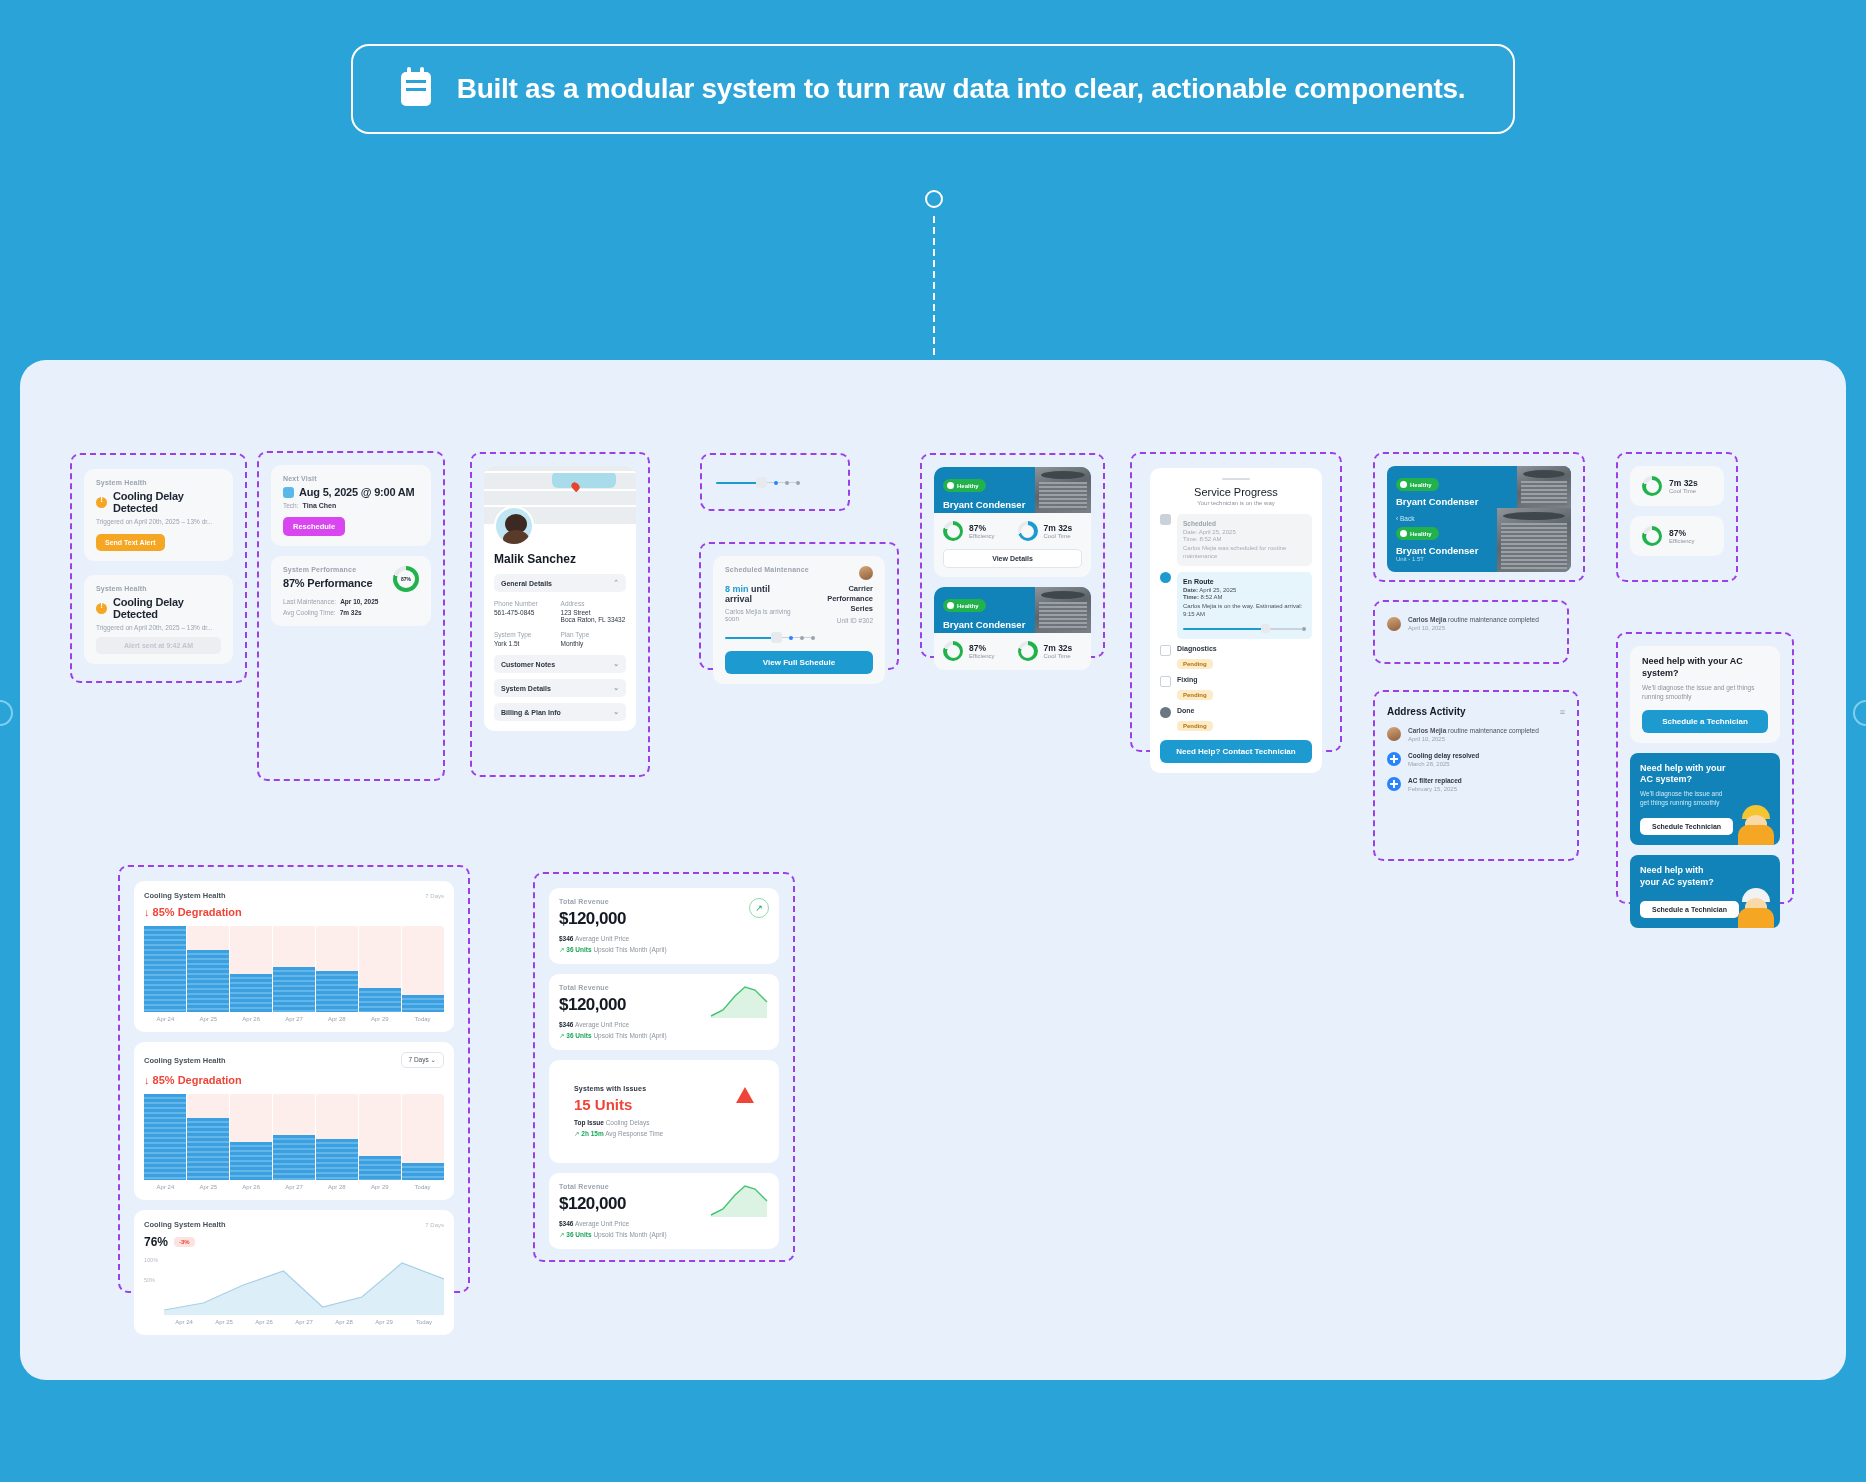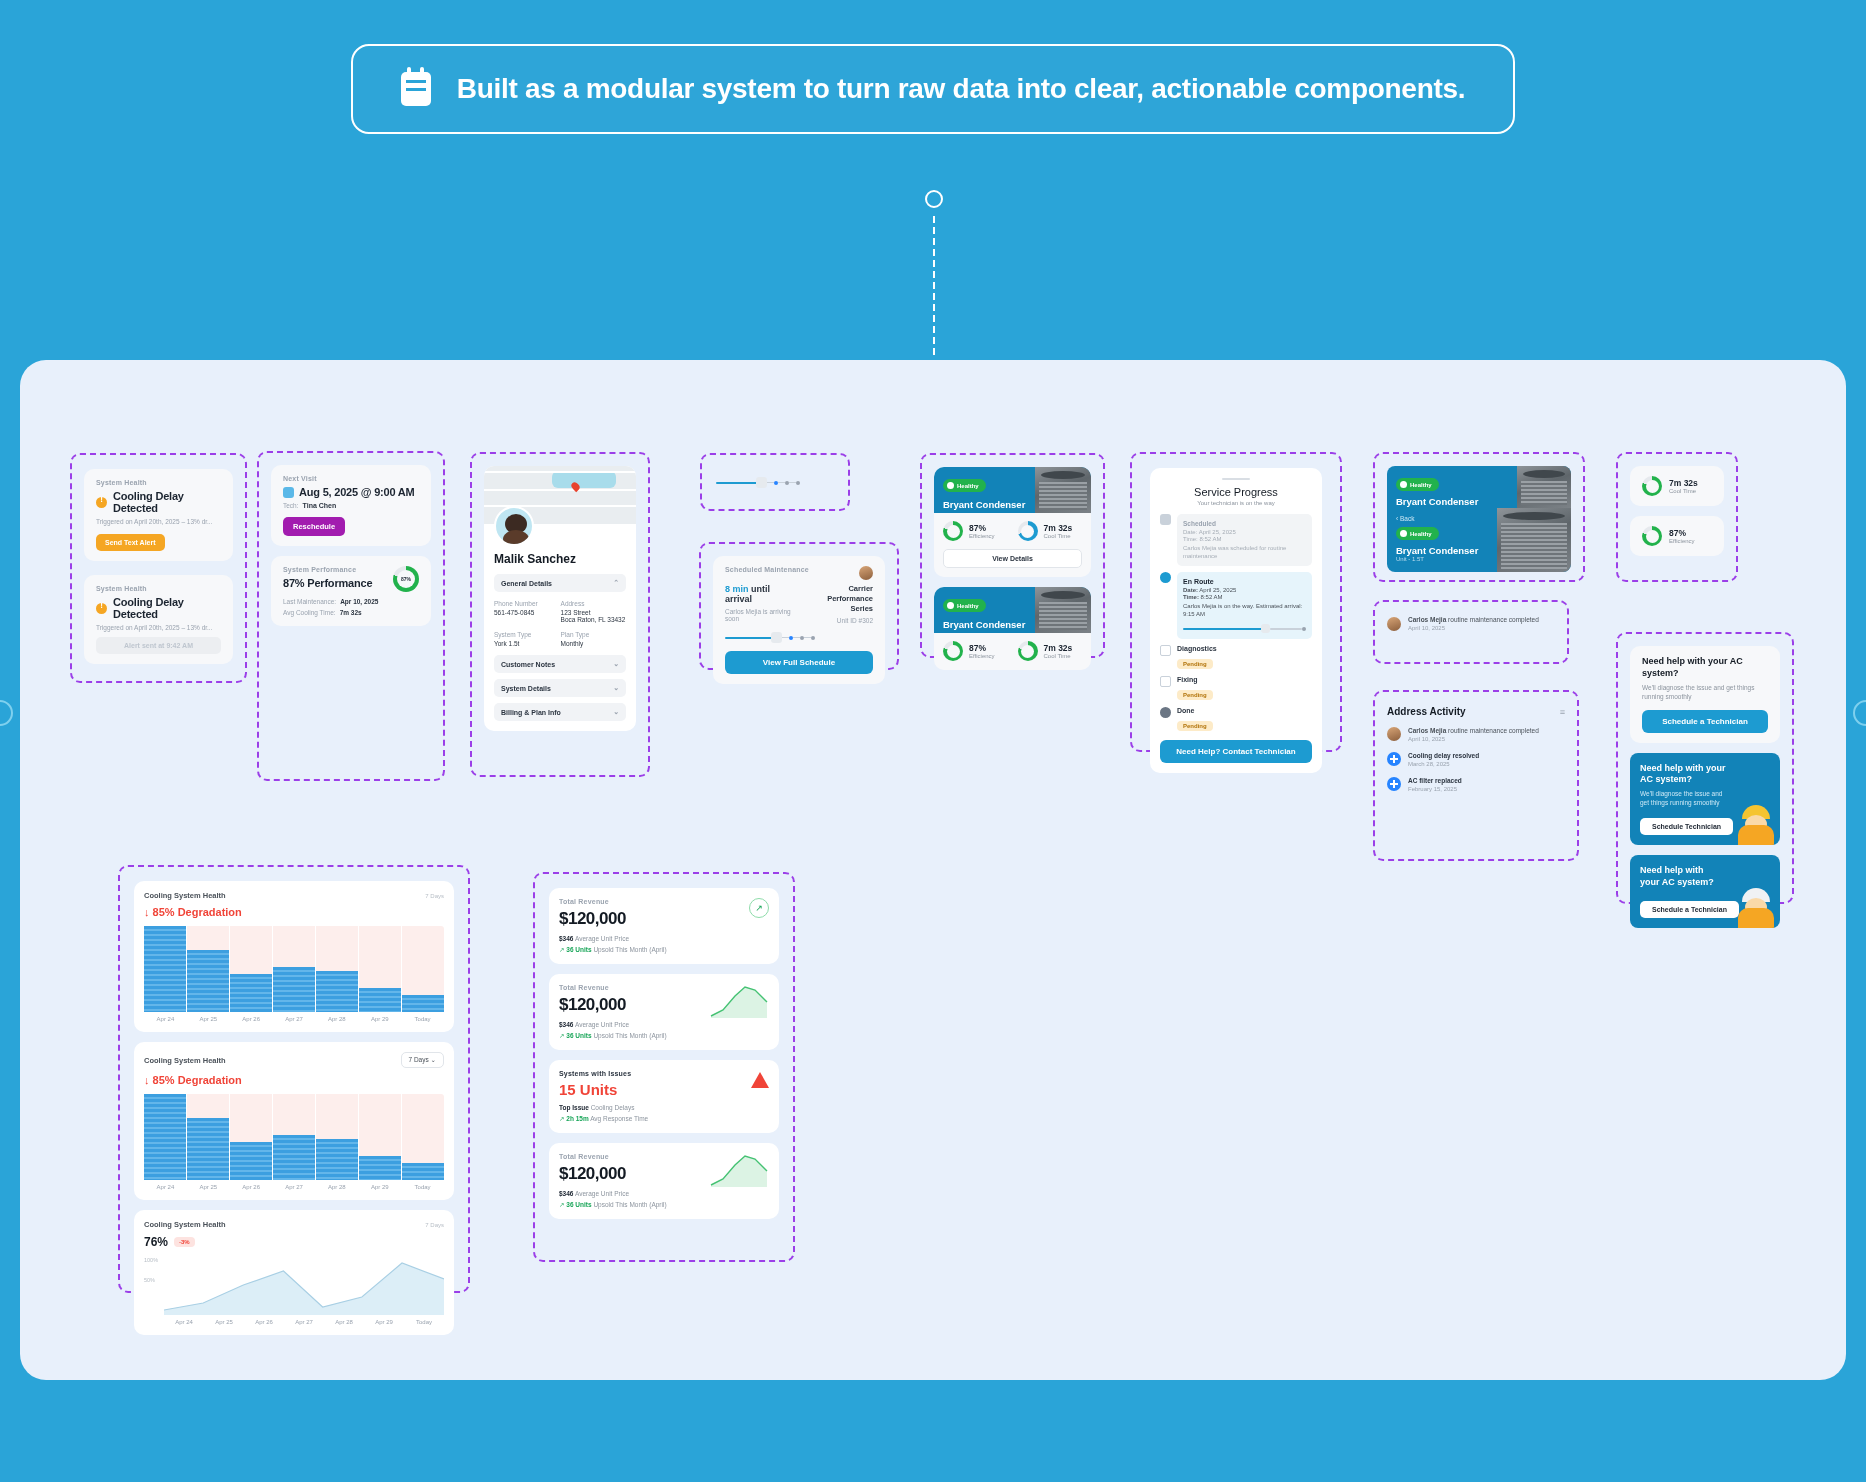--- a/index.html
+++ b/index.html
@@ -70,21 +70,21 @@
 
   .warn-dot{ width:11px;height:11px;border-radius:50%;background:#F5A623;flex:0 0 auto;
     position:relative;}
   .warn-dot::after{content:"!";position:absolute;left:0;right:0;top:-2px;text-align:center;
     color:#fff;font-size:8px;font-weight:bold;}
 
   .btn-amber{ background:#F5A623;color:#fff;font-size:7px;font-weight:bold;border-radius:5px;
     padding:5px 9px;display:inline-block;}
   .btn-muted{ background:#ECEEF1;color:#BFC6CF;font-size:7px;font-weight:bold;border-radius:5px;
     padding:5px 9px;display:block;text-align:center;}
-  .btn-blue{ background:#a21caf;color:#fff;font-size:7.5px;font-weight:bold;border-radius:5px;
+  .btn-blue{ background:#d946ef;color:#fff;font-size:7.5px;font-weight:bold;border-radius:5px;
     padding:5px 10px;display:inline-block;}
   .btn-dark{ background:#1F2937;color:#fff;font-size:7.5px;font-weight:bold;border-radius:5px;
     padding:5px 10px;display:inline-block;}
   .btn-blue-wide{ background:#1D9BD1;color:#fff;font-size:8px;font-weight:bold;border-radius:6px;
     padding:7px 0;display:block;text-align:center;}
   .btn-white{ background:#fff;color:#1B2430;font-size:7px;font-weight:bold;border-radius:5px;
     padding:5px 12px;display:inline-block;}
   .badge-paid{ background:#D6F5E0;color:#18A558;font-size:6px;font-weight:bold;
     border-radius:4px;padding:2px 5px;}
 
@@ -801,21 +801,21 @@
             <b class="green-txt">36 Units</b>
             <span class="gray-txt">Upsold This Month (April)</span>
           </div>
         </div>
         <svg viewBox="0 0 60 34" style="width:60px;height:34px;flex:0 0 auto;">
           <path d="M2,32 L14,26 L26,12 L36,3 L46,6 L58,18 L58,34 L2,34 Z" fill="#DCF3E4"></path>
           <path d="M2,32 L14,26 L26,12 L36,3 L46,6 L58,18" fill="none" stroke="#45C273" stroke-width="1.4"></path>
         </svg>
       </div>
 
-      <div class="card-w mt10" style="padding:10px;display:flex;justify-content:space-between;">
+      <div class="card-w mt10" style="padding:25px;display:flex;justify-content:space-between;">
         <div style="flex:1;">
           <div class="lbl" style="color:#2B3440;">Systems with Issues</div>
           <div class="stat-red mt4">15 Units</div>
           <div class="mt6" style="font-size:6.5px;">
             <b style="color:#1B2430;">Top Issue</b>
             <span class="gray-txt">Cooling Delays</span>
           </div>
           <div class="mt4" style="font-size:6.5px;">
             <span style="color:#18A558;">↗</span>
             <b class="green-txt">2h 15m</b>

